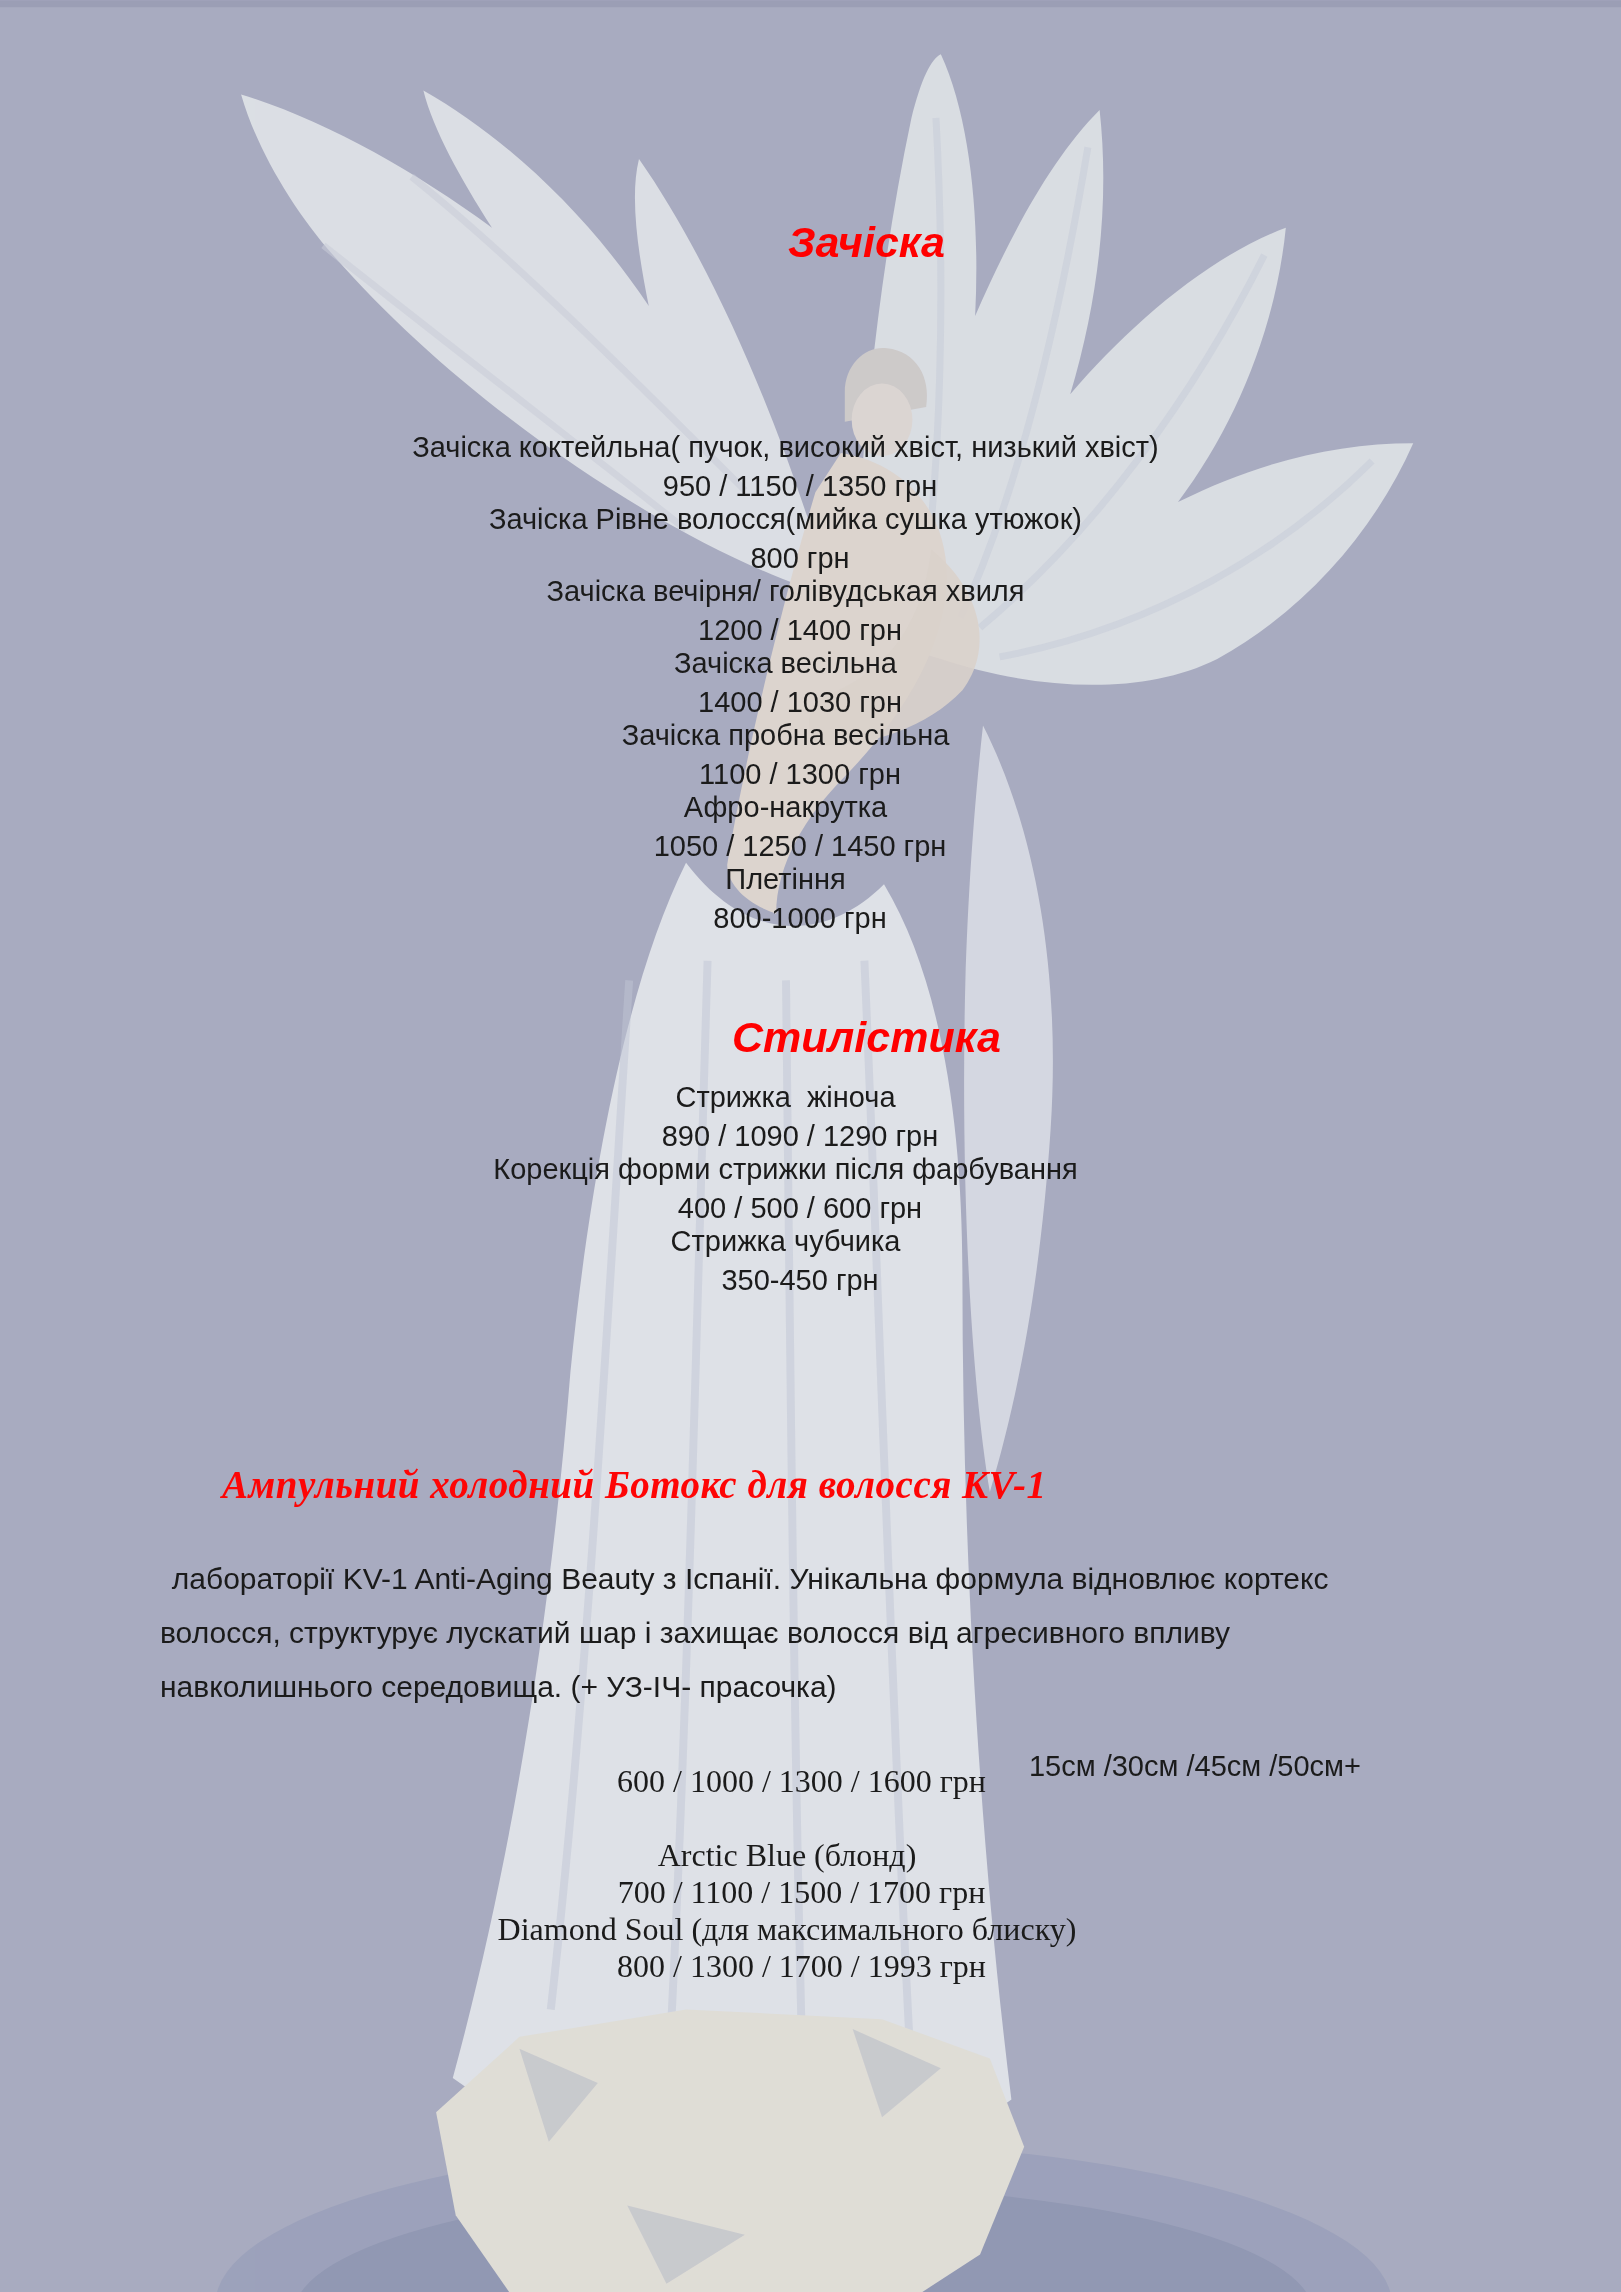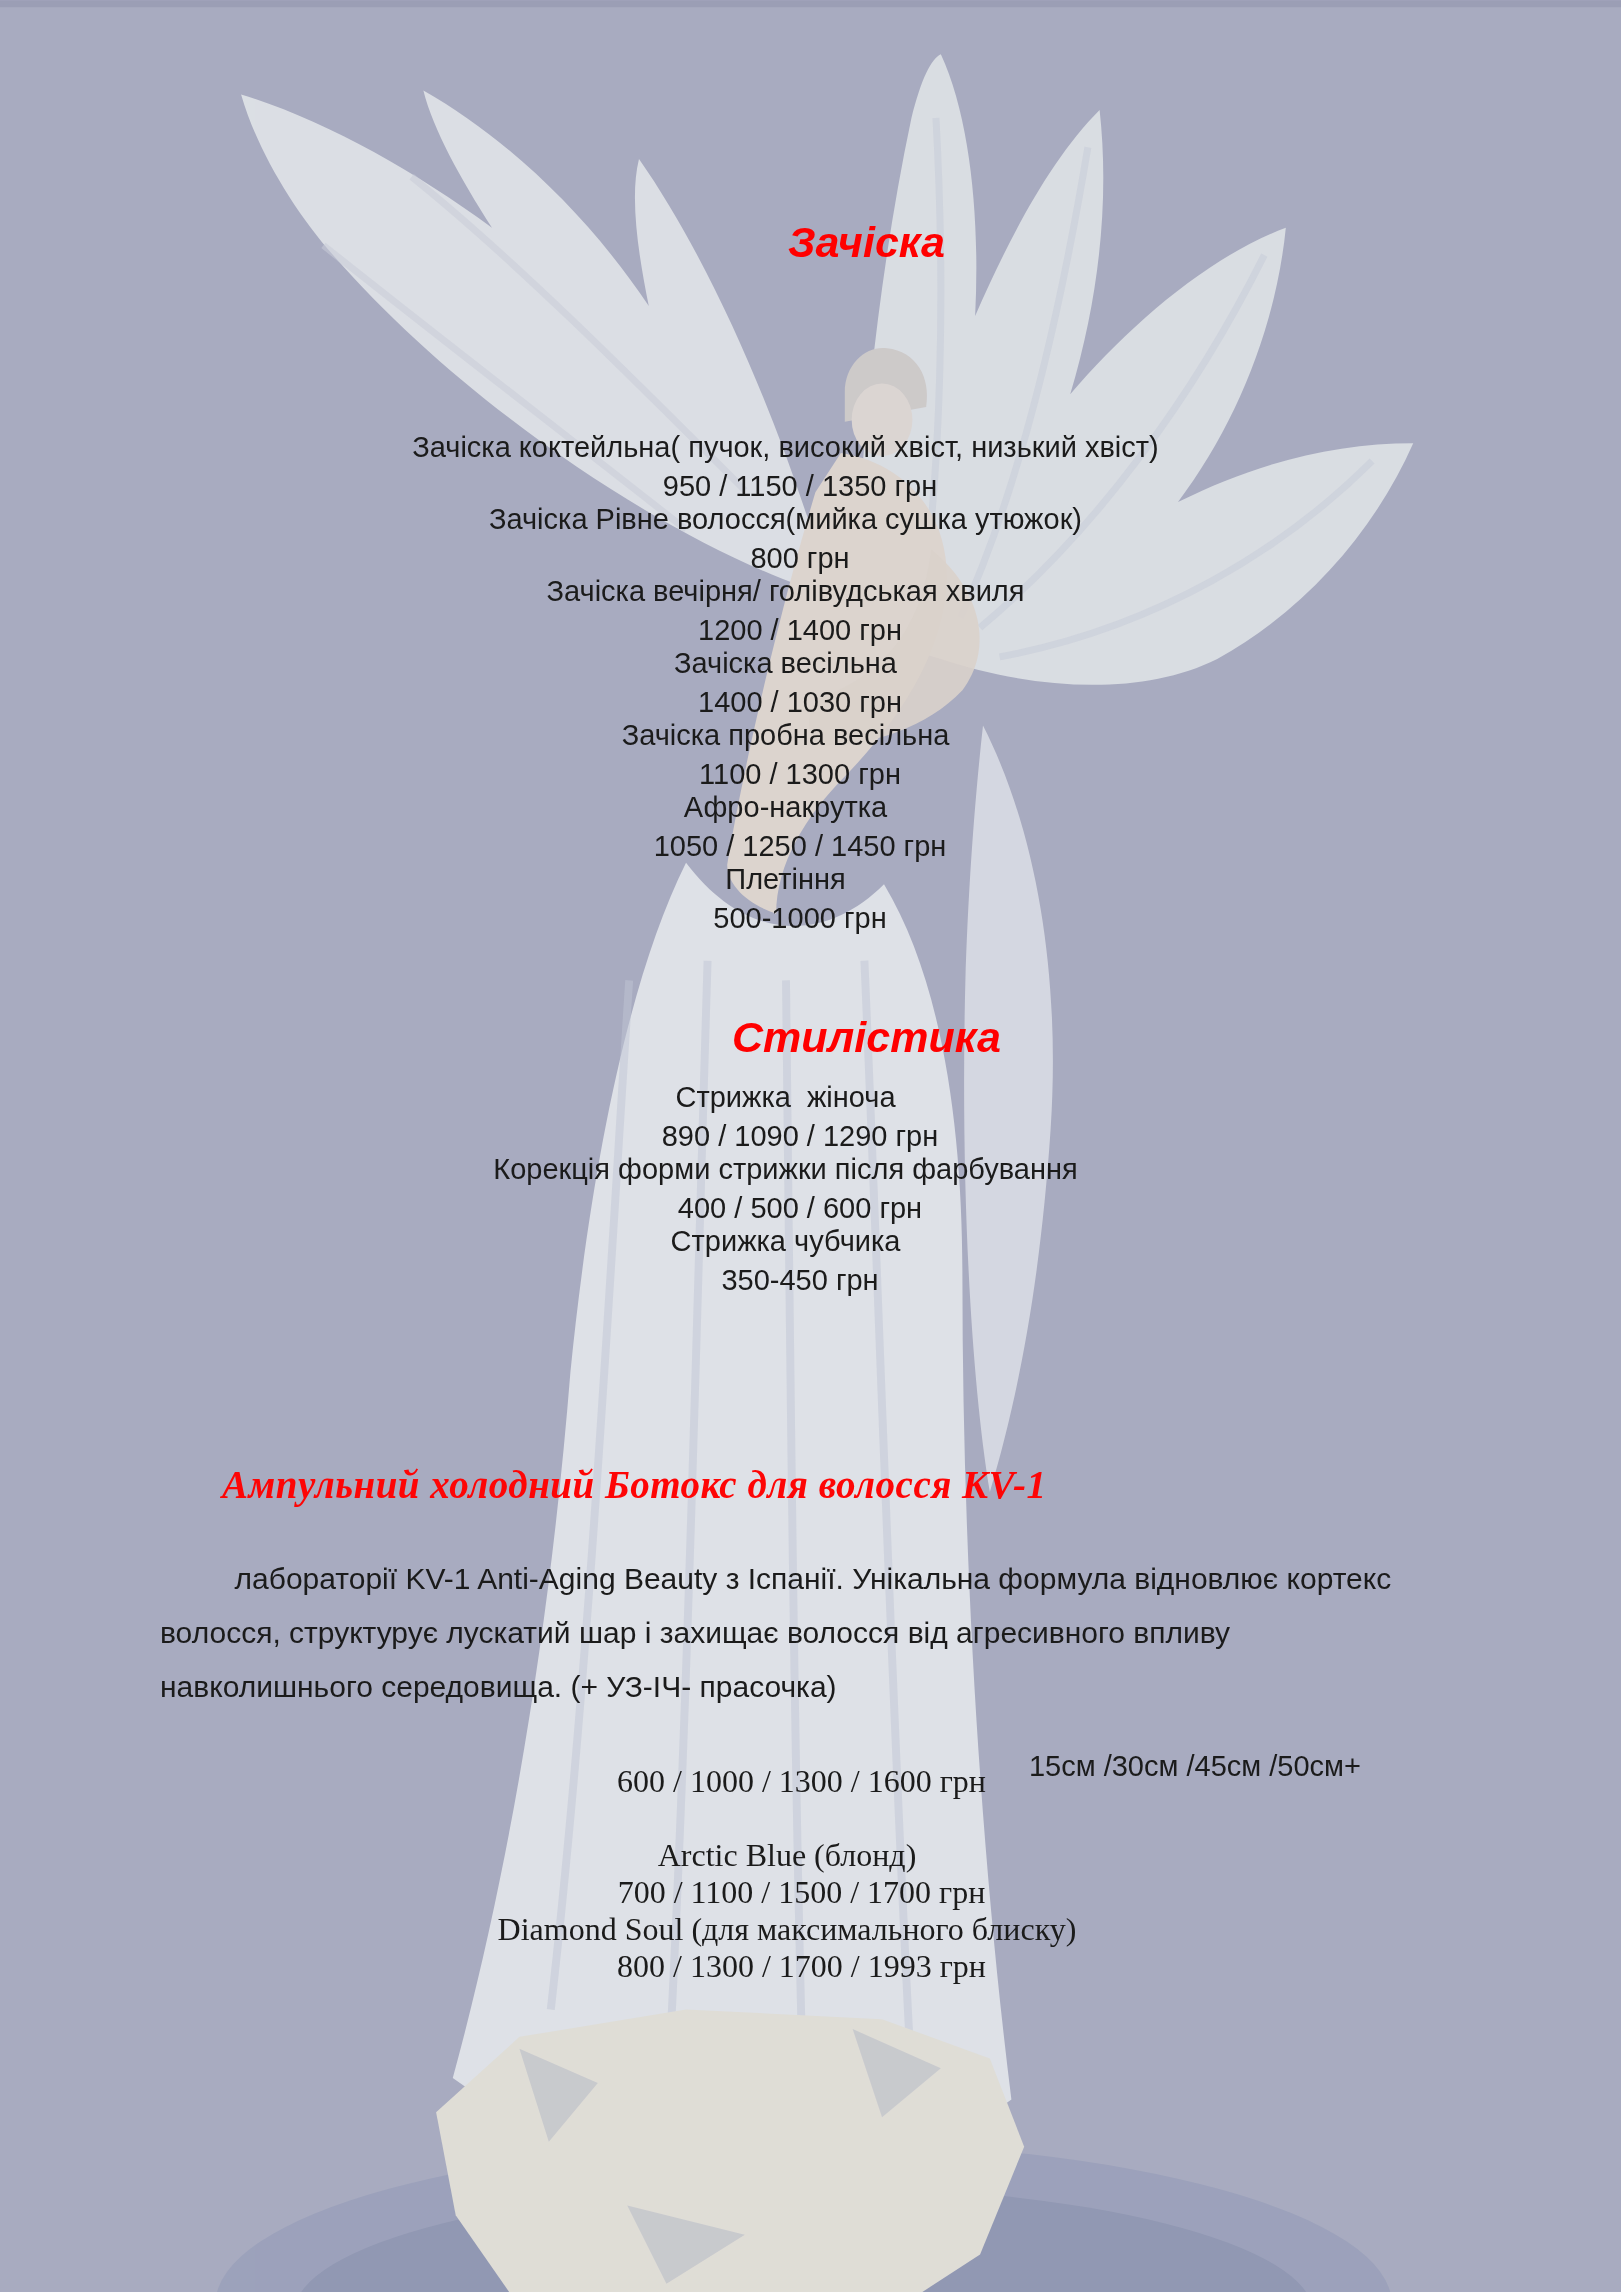--- a/index.html
+++ b/index.html
@@ -35,21 +35,21 @@
   .botox-title {
     position: absolute; left: 222px; top: 1462px;
     font-family: "Liberation Serif", serif; font-weight: bold; font-style: italic;
     font-size: 39px; color: #fe0505; letter-spacing: 0.5px; white-space: nowrap;
   }
   .botox-desc {
     position: absolute; left: 160px; top: 1552px; width: 1294px;
     font-size: 30px; line-height: 54px; color: #1b1b1b;
   }
   .desc-line { white-space: pre-wrap; }
-  .desc-line.indent { padding-left: 11.8px; text-align: center; }
+  .desc-line.indent { padding-left: 11.8px; }
   .sizes-header {
     position: absolute; right: 286px; top: 1706px;
     font-size: 29px; color: #1b1b1b; white-space: nowrap; margin-top: 44px;
   }
   .rows-serif {
     position: absolute; left: 204px; width: 1166px; top: 1763px;
     font-family: "Liberation Serif", serif;
   }
   .rows-serif .row { height: 74px; font-size: 32px; }
 </style>
@@ -128,21 +128,21 @@
     <div class="row">
       <span class="label">Зачіска пробна весільна</span>
       <span class="price">1100 / 1300 грн</span>
     </div>
     <div class="row">
       <span class="label">Афро-накрутка</span>
       <span class="price">1050 / 1250 / 1450 грн</span>
     </div>
     <div class="row">
       <span class="label">Плетіння</span>
-      <span class="price">500-1000 грн</span>
+      <span class="price">800-1000 грн</span>
     </div>
   </div>
 
   <div class="heading" id="heading-styling">Стилістика</div>
 
   <div class="rows" id="rows-styling">
     <div class="row">
       <span class="label">Стрижка  жіноча</span>
       <span class="price">890 / 1090 / 1290 грн</span>
     </div>

